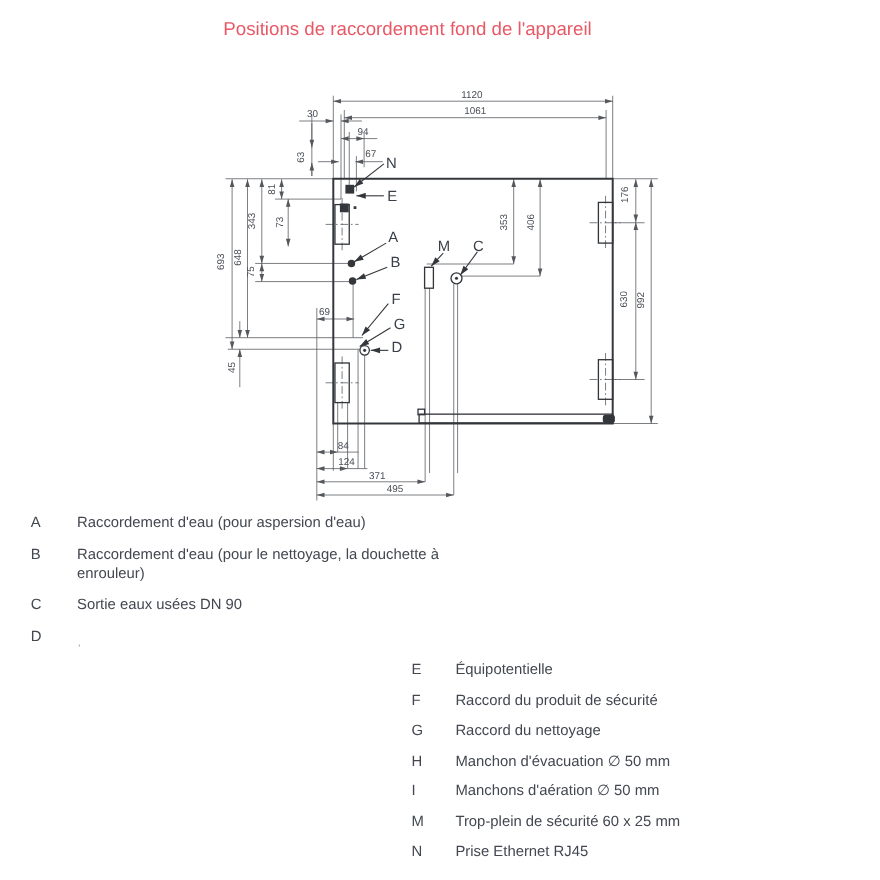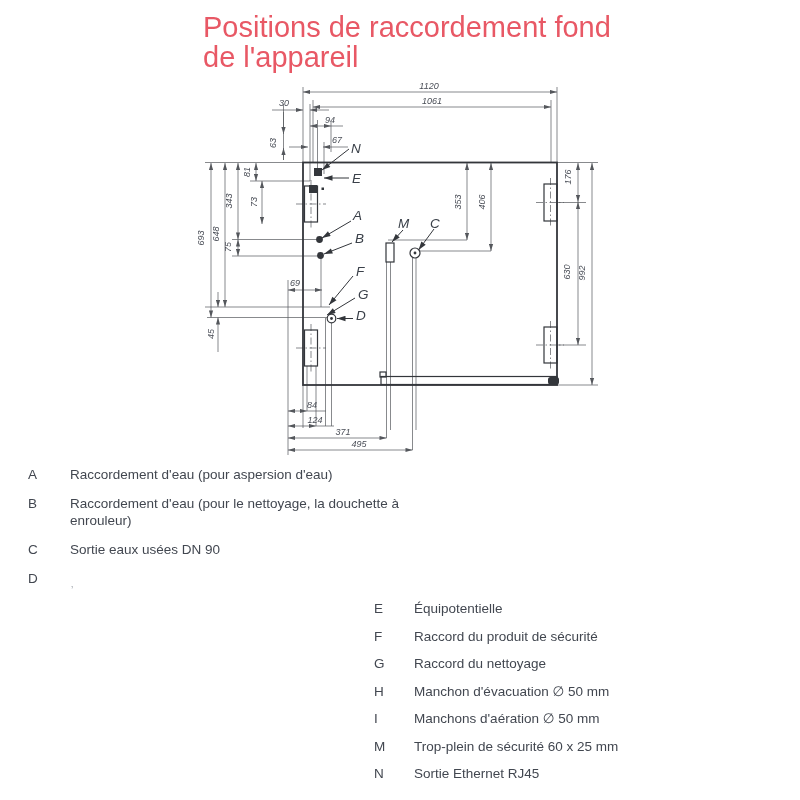--- a/index.html
+++ b/index.html
@@ -2,23 +2,23 @@
 <html><head>
 <meta charset="utf-8">
 <style>
   html,body{margin:0;padding:0;}
   body{
     width:800px;height:800px;background:#ffffff;position:relative;
     font-family:"Liberation Sans","DejaVu Sans",sans-serif;overflow:hidden;
   }
   .title{
     position:absolute;left:203px;top:12px;width:445px;
-    font-size:29px;line-height:30px;color:#e85865;font-weight:400;
+    font-size:17px;line-height:30px;color:#e85865;font-weight:400;
   }
-  .diagram-wrap{position:absolute;left:0;top:0;width:800px;height:800px;font-style:italic;}
+  .diagram-wrap{position:absolute;left:0;top:0;width:800px;height:800px;}
   svg text{font-family:"Liberation Sans","DejaVu Sans",sans-serif;}
   text.dt{font-size:9px;fill:#4a4e57;}
   text.lt{font-size:13.5px;fill:#3a4049;}
   .legend{position:absolute;color:#424750;font-size:13.5px;}
   .legend-left{left:28px;top:466px;width:440px;}
   .legend-right{left:374px;top:600px;width:380px;}
   .lrow{display:flex;margin-bottom:12px;line-height:17px;}
   .legend-right .lrow{margin-bottom:10.5px;}
   .lkey{flex:0 0 42px;}
   .legend-right .lkey{flex:0 0 40px;}
@@ -242,15 +242,15 @@
   <div class="lrow">
     <span class="lkey">I</span>
     <span class="ltxt">Manchons d'aération ∅ 50 mm</span>
   </div>
   <div class="lrow">
     <span class="lkey">M</span>
     <span class="ltxt">Trop-plein de sécurité 60 x 25 mm</span>
   </div>
   <div class="lrow">
     <span class="lkey">N</span>
-    <span class="ltxt">Sortie Ethernet RJ45</span>
+    <span class="ltxt">Prise Ethernet RJ45</span>
   </div>
 </div>
 
 </body></html>

